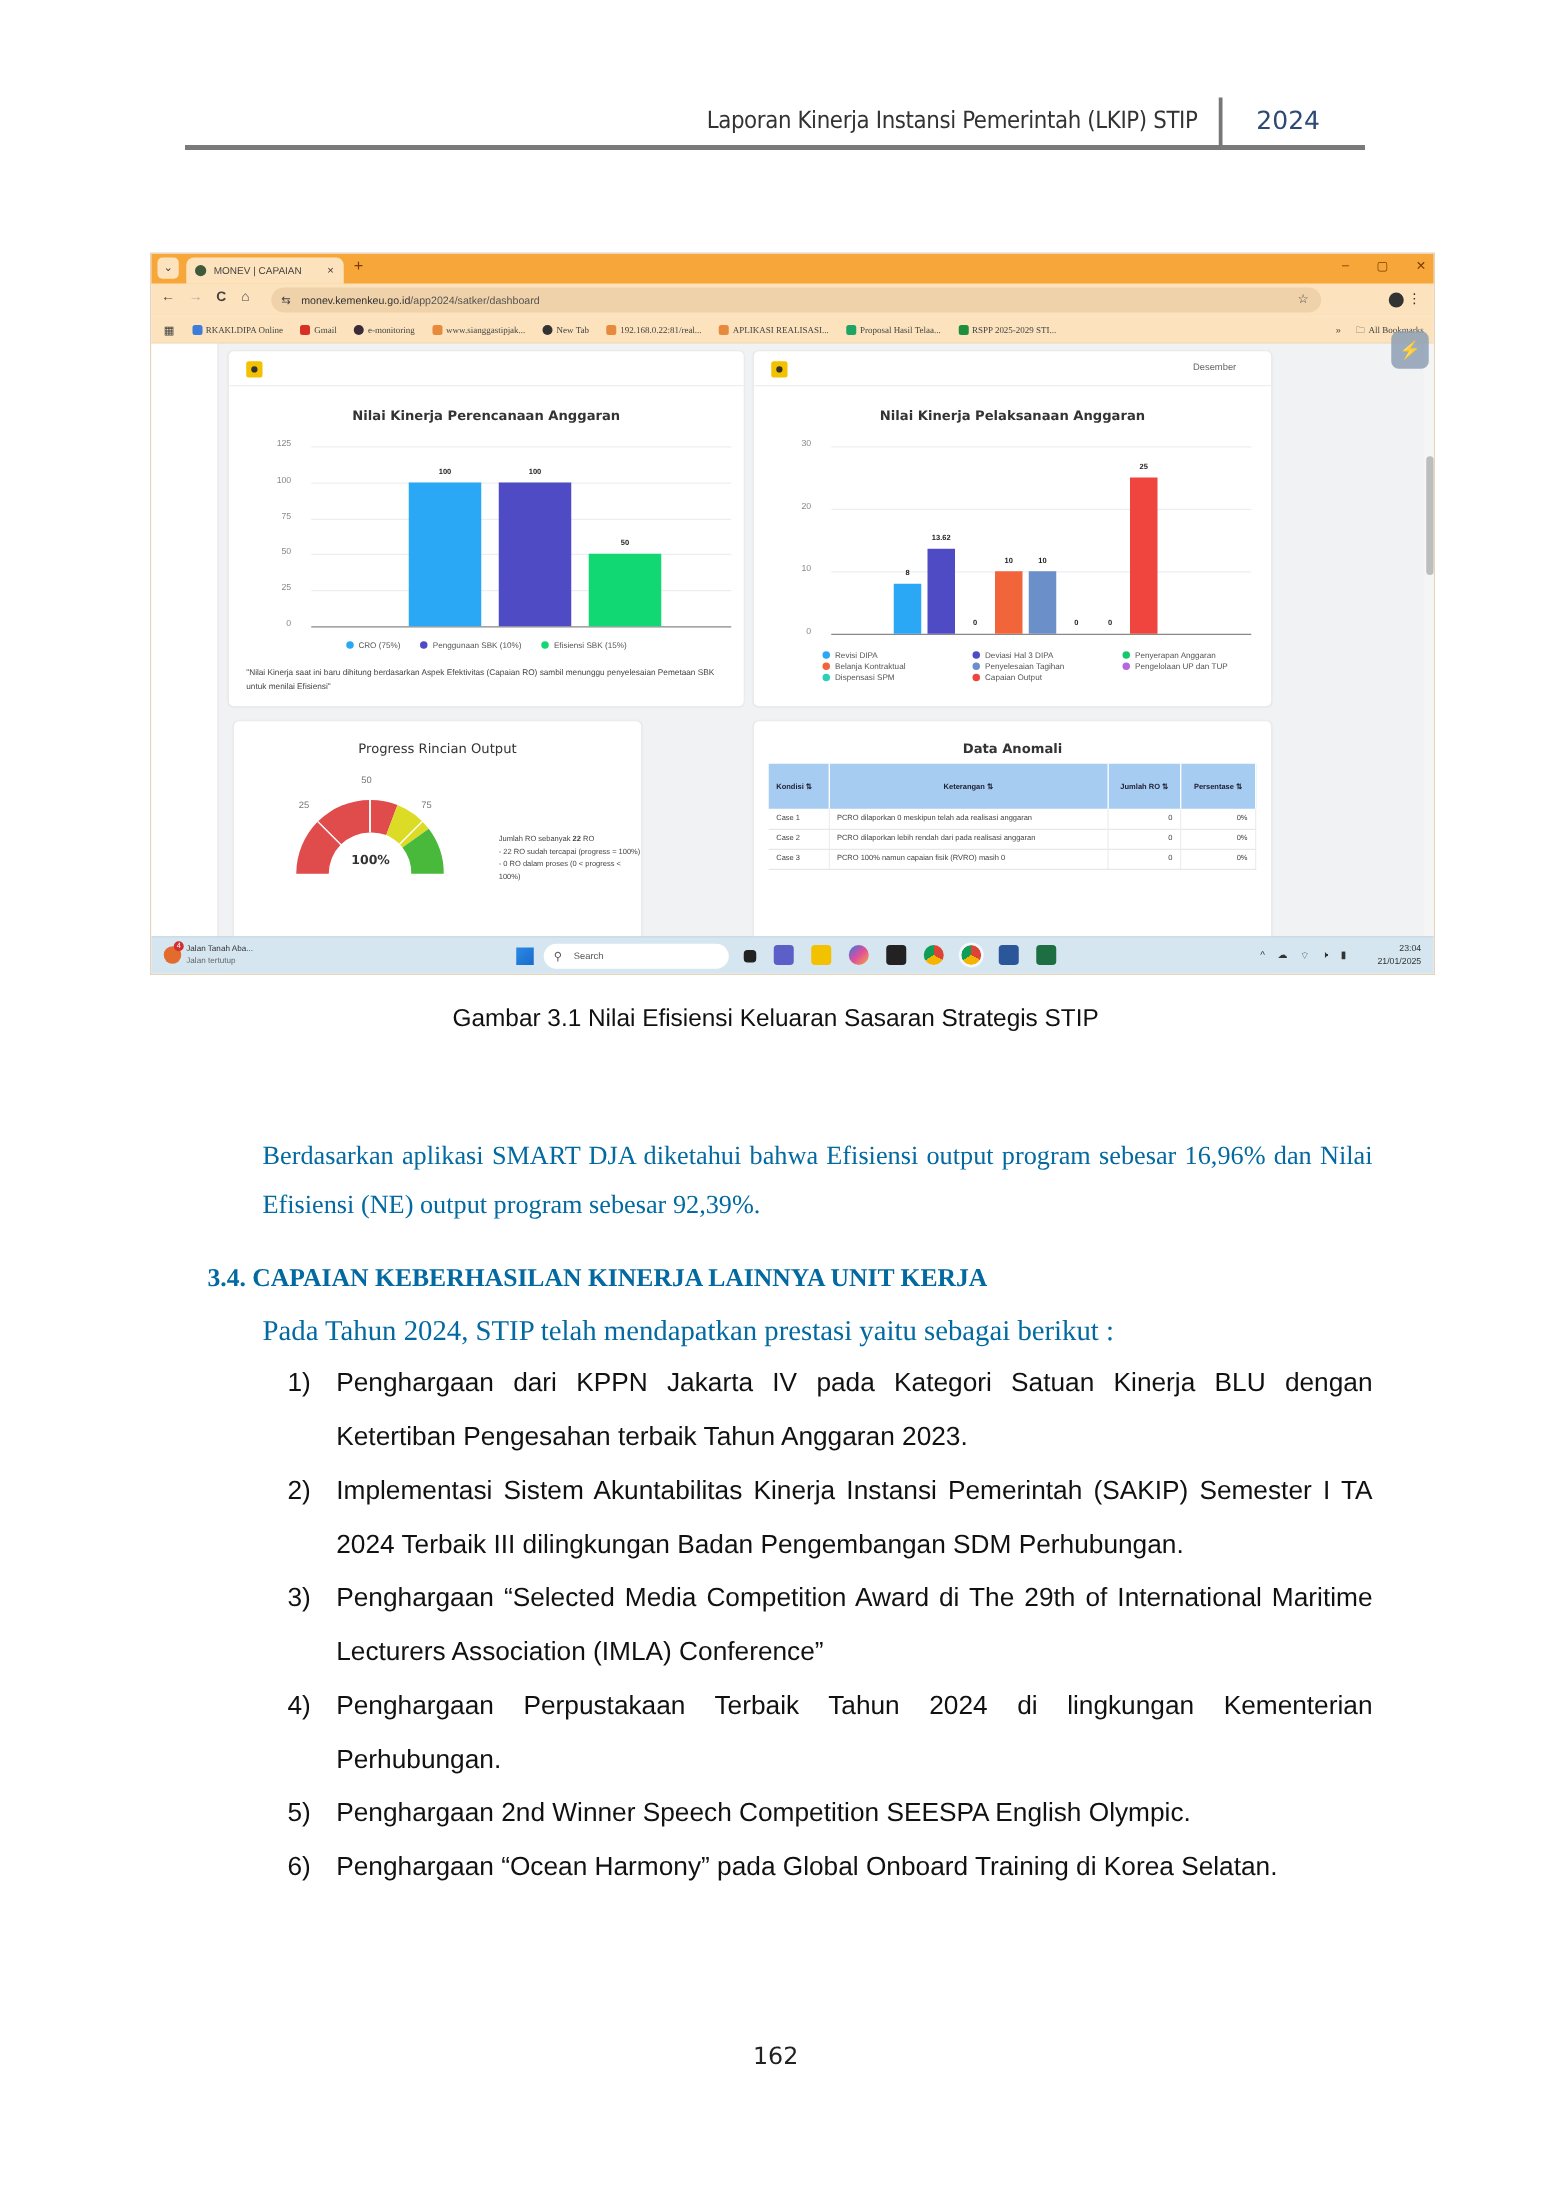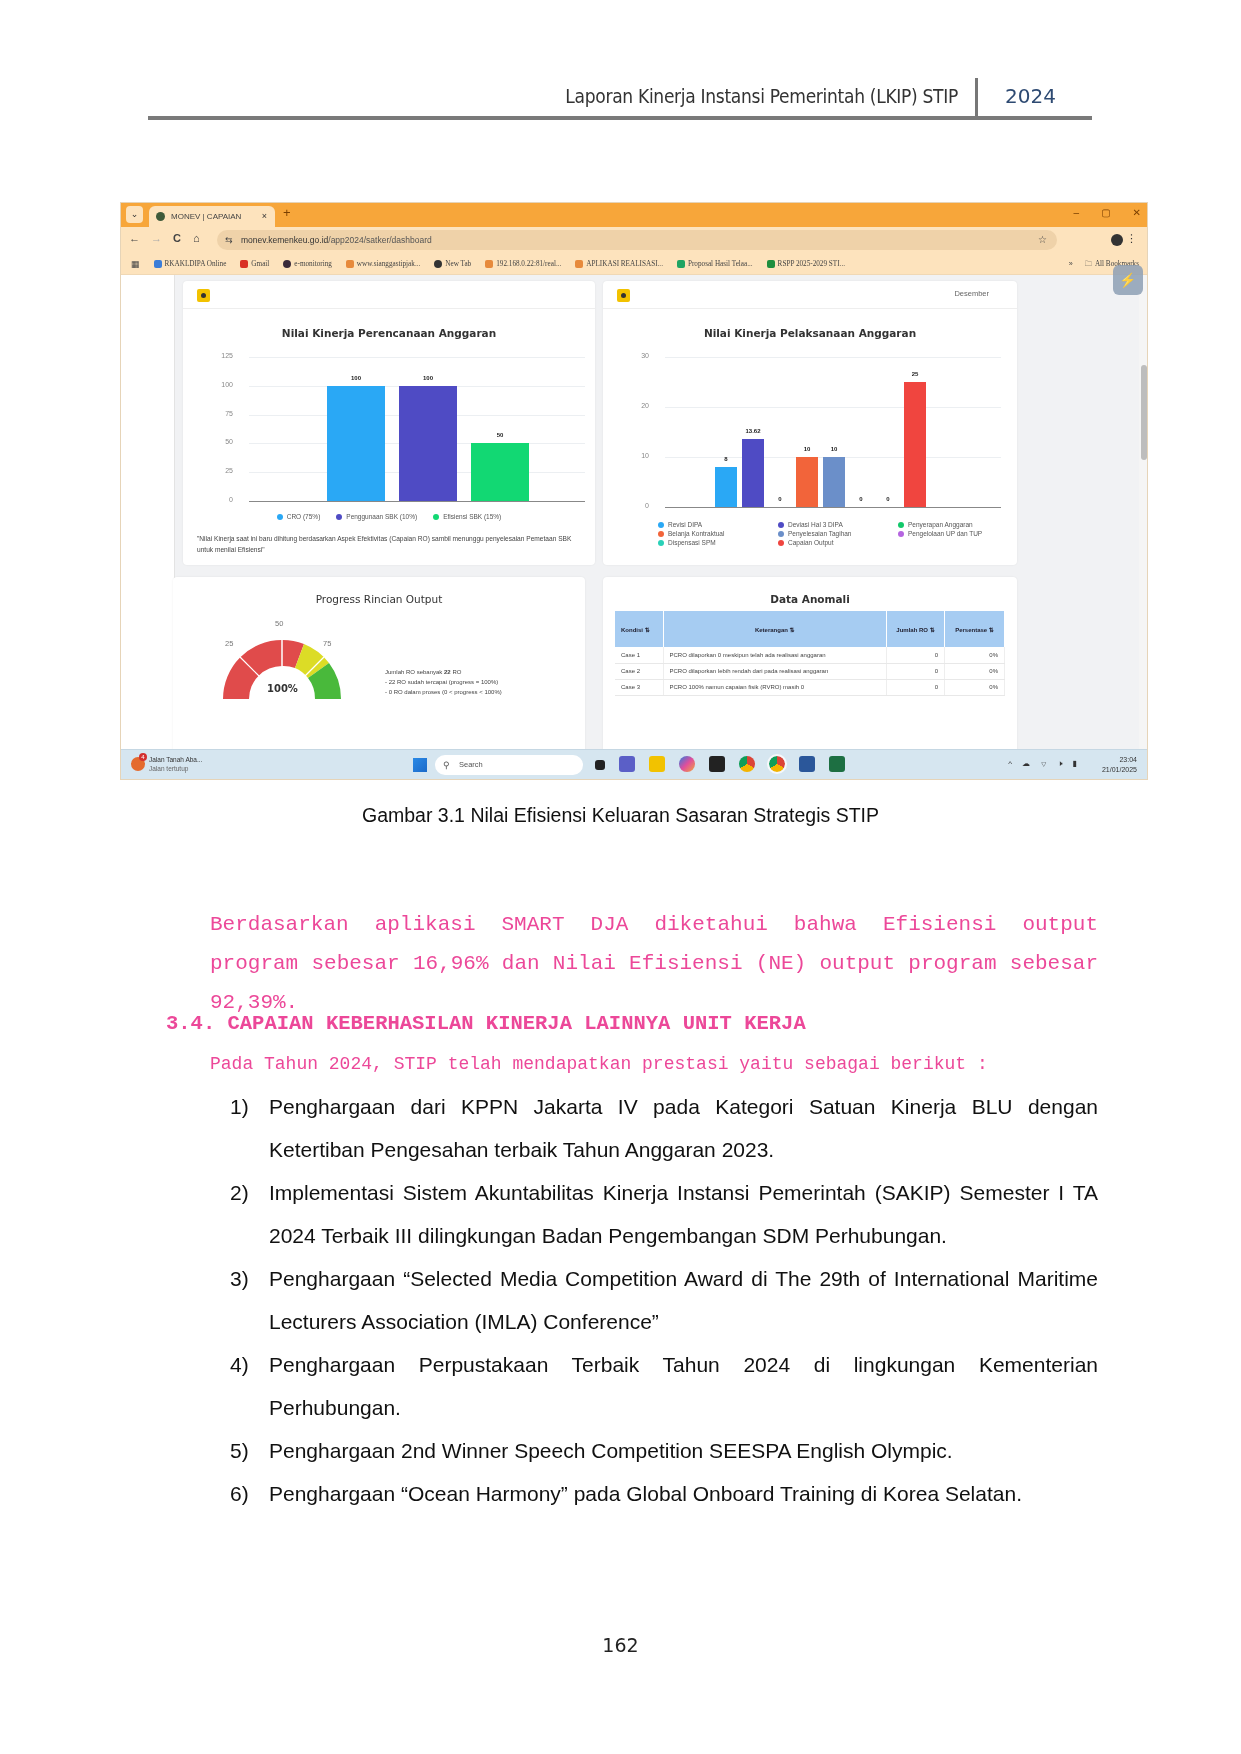--- a/index.html
+++ b/index.html
@@ -76,24 +76,24 @@
   .start-btn { position: absolute; left: 292px; top: 8px; width: 14px; height: 14px; background: linear-gradient(135deg,#2b8ae6,#1b6ac9); }
   .tb-search { position: absolute; left: 314px; top: 5px; width: 148px; height: 20px; background: #fff; border-radius: 10px; font-size: 7.5px; color: #555; line-height: 20px; padding-left: 24px; }
   .tb-search .s-ico { position: absolute; left: 8px; top: 0; font-size: 9px; }
   .tb-apps { position: absolute; left: 474px; top: 6px; display: flex; gap: 14px; }
   .tb-app { width: 16px; height: 16px; border-radius: 3px; position: relative; }
   .tray { position: absolute; right: 70px; top: 9px; font-size: 8px; color: #333; display: flex; gap: 10px; }
   .clock { position: absolute; right: 10px; top: 5px; font-size: 7px; color: #333; text-align: right; line-height: 10px; }
 
   
   .caption { position: absolute; left: 0; width: 1241px; top: 804px; text-align: center; font-family: "Liberation Sans", sans-serif; font-size: 19.5px; color: #111; }
-  .body-text { position: absolute; font-family: Liberation Mono, monospace; font-size: 21px; color: #ec4899; line-height: 39px; }
+  .body-text { position: absolute; font-family: Liberation Serif, serif; font-size: 21px; color: #0369a1; line-height: 39px; }
   .para { left: 210px; width: 888px; top: 905px; text-align: justify; text-align-last: left; }
   .heading { left: 166px; top: 1004px; font-weight: bold; font-size: 20.5px; }
-  .intro { left: 210px; top: 1045px; font-size: 18px; }
+  .intro { left: 210px; top: 1045px; font-size: 23px; }
   .list { position: absolute; left: 230px; top: 1085px; width: 868px; font-family: "Liberation Sans", sans-serif; font-size: 21px; line-height: 43px; color: #111; list-style: none; }
   .list li { position: relative; padding-left: 39px; text-align: justify; }
   .list li .num { position: absolute; left: 0; top: 0; }
   .page-number { position: absolute; left: 0; width: 1241px; top: 1634px; text-align: center; font-family: "DejaVu Sans", sans-serif; font-size: 19px; color: #222; }
 </style>
 </head>
 <body>
 
 <div class="page-header">
   <span class="title">Laporan Kinerja Instansi Pemerintah (LKIP) STIP</span>
@@ -250,21 +250,21 @@
           <span><i class="dot" style="background: rgb(79, 75, 196);"></i>Deviasi Hal 3 DIPA</span>
           <span><i class="dot" style="background: rgb(18, 200, 106);"></i>Penyerapan Anggaran</span>
           <span><i class="dot" style="background: rgb(242, 100, 58);"></i>Belanja Kontraktual</span>
           <span><i class="dot" style="background: rgb(107, 143, 201);"></i>Penyelesaian Tagihan</span>
           <span><i class="dot" style="background: rgb(181, 101, 224);"></i>Pengelolaan UP dan TUP</span>
           <span><i class="dot" style="background: rgb(42, 209, 184);"></i>Dispensasi SPM</span>
           <span><i class="dot" style="background: rgb(240, 69, 63);"></i>Capaian Output</span>
         </div>
     </div>
 
-    <div class="card" style="left:52px;top:302px;width:412px;height:200px;">
+    <div class="card" style="left:66px;top:302px;width:326px;height:200px;">
       <div class="chart-title" style="margin-top:16px;font-weight:normal;font-family:'DejaVu Sans',sans-serif;">Progress Rincian Output</div>
       <span class="gauge-label" style="left:102px;top:42px">50</span>
       <span class="gauge-label" style="left:52px;top:62px">25</span>
       <span class="gauge-label" style="left:150px;top:62px">75</span>
       <svg style="position:absolute;left:44px;top:56px" width="130" height="70" viewBox="0 0 130 70">
         <path d="M6 66 A59 59 0 0 1 65 7 L65 33 A33 33 0 0 0 32 66 Z" fill="#e04b4b"></path>
         <path d="M65 7 A59 59 0 0 1 87 11 L78 35 A33 33 0 0 0 65 33 Z" fill="#e04b4b"></path>
         <path d="M87 11 A59 59 0 0 1 112 30 L91 45 A33 33 0 0 0 78 35 Z" fill="#dcdc26"></path>
         <path d="M112 30 A59 59 0 0 1 124 66 L98 66 A33 33 0 0 0 91 45 Z" fill="#49b93b"></path>
         <line x1="65" y1="7" x2="65" y2="33" stroke="#fff" stroke-width="1.5"></line>

